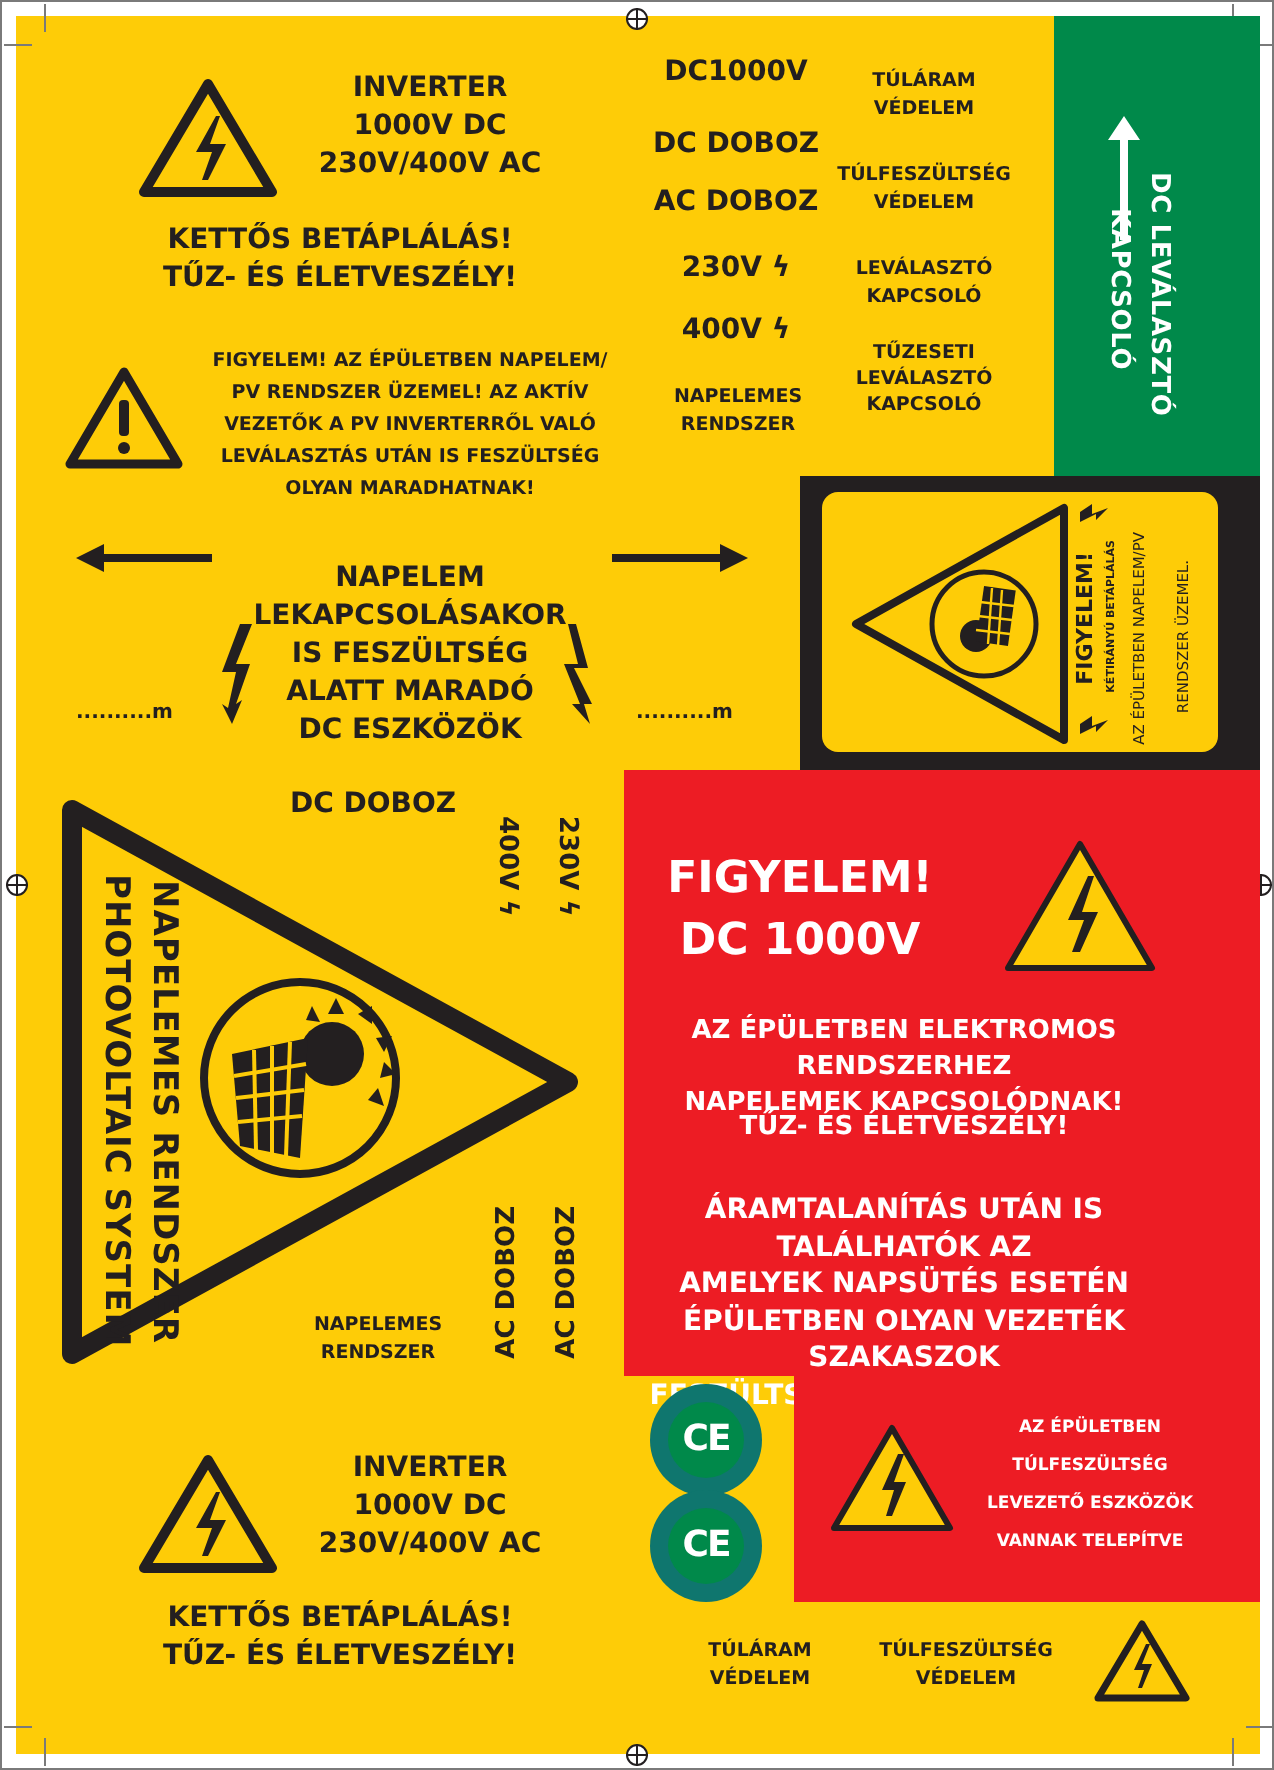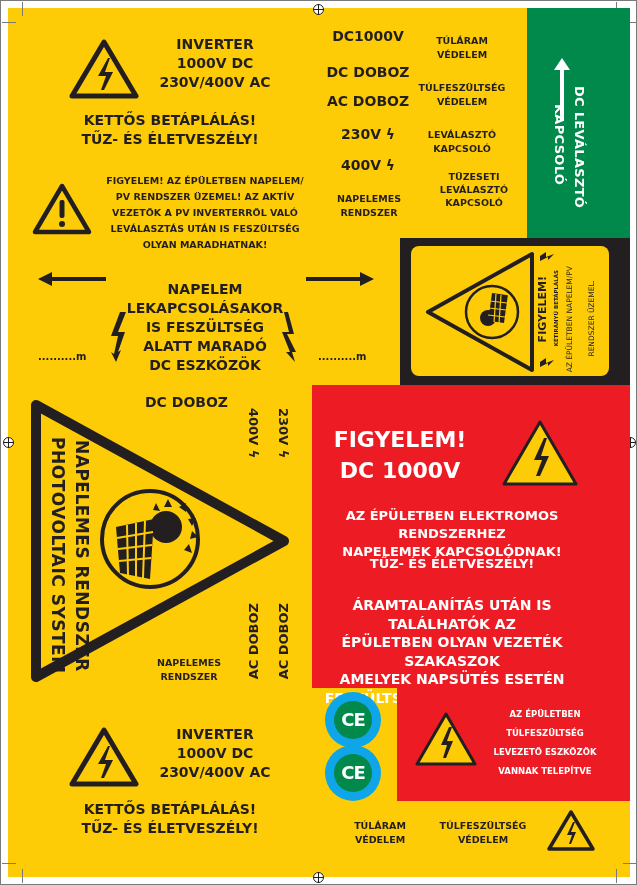--- a/index.html
+++ b/index.html
@@ -8,21 +8,21 @@
   .page-frame { position:absolute; left:0; top:0; width:635px; height:883px; border:1px solid #7a7a7a; }
   .sheet { position:absolute; left:8px; top:8px; width:622px; height:869px; background:#fecc07; }
   .abs { position:absolute; }
   .b { font-weight:bold; }
   .center { text-align:center; }
   .green { position:absolute; left:527px; top:8px; width:103px; height:230px; background:#00894a; }
   .darkbox { position:absolute; left:400px; top:238px; width:230px; height:147px; background:#231f20; }
   .darkinner { position:absolute; left:411px; top:246px; width:198px; height:130px; background:#fecc07; border-radius:8px; }
   .red1 { position:absolute; left:312px; top:385px; width:318px; height:303px; background:#ed1c24; }
   .red2 { position:absolute; left:397px; top:688px; width:233px; height:113px; background:#ed1c24; }
-  .ce { position:absolute; width:56px; height:56px; border-radius:50%; background:#0ea5e9; }
+  .ce { position:absolute; width:56px; height:56px; border-radius:50%; background:#0f766e; }
   .ce .in { position:absolute; left:9px; top:9px; width:38px; height:38px; border-radius:50%; background:#00894a;
             color:#fff; font-weight:bold; font-size:18px; line-height:38px; text-align:center; letter-spacing:-1px; }
   .crop { position:absolute; background:#7a7a7a; }
   .reg { position:absolute; width:9px; height:9px; border:1px solid #231f20; border-radius:50%; background:#fff; }
   .reg::before { content:""; position:absolute; left:4px; top:-1px; width:1px; height:11px; background:#231f20; }
   .reg::after { content:""; position:absolute; left:-1px; top:4px; width:11px; height:1px; background:#231f20; }
   .vert-cw { writing-mode:vertical-rl; }
   .white { color:#ffffff; }
   .t14 { font-size:14px; line-height:21px; }
 </style>
@@ -84,21 +84,21 @@
   <div>VÉDELEM</div>
 </div>
 <div class="abs b center" style="left:412px;top:81px;width:100px;font-size:9.5px;line-height:14px;">
   <div>TÚLFESZÜLTSÉG</div>
   <div>VÉDELEM</div>
 </div>
 <div class="abs b center" style="left:412px;top:128px;width:100px;font-size:9.5px;line-height:14px;">
   <div>LEVÁLASZTÓ</div>
   <div>KAPCSOLÓ</div>
 </div>
-<div class="abs b center" style="left:424px;top:170px;width:100px;font-size:9.5px;line-height:13px;text-align:center;">
+<div class="abs b center" style="left:412px;top:170px;width:100px;font-size:9.5px;line-height:13px;text-align:center;">
   <div>TŰZESETI</div>
   <div>LEVÁLASZTÓ</div>
   <div>KAPCSOLÓ</div>
 </div>
 
 <div class="green"></div>
 <svg class="abs" style="left:554px;top:58px;" width="16" height="62" viewBox="0 0 16 62">
   <path d="M8 0 L16 12 L10 12 L10 62 L6 62 L6 12 L0 12 Z" fill="#ffffff"></path>
 </svg>
 <div class="abs b white vert-cw" style="left:572px;top:86px;font-size:13px;letter-spacing:0.3px;">DC LEVÁLASZTÓ</div>
@@ -198,22 +198,22 @@
   <path d="M40 4 L76 66 L4 66 Z" fill="#fecc07" stroke="#231f20" stroke-width="3" stroke-linejoin="round"></path>
   <path d="M44 20 L34 42 L42 42 L36 58 L40 58 L49 38 L41 38 L47 20 Z" fill="#231f20"></path>
 </svg>
 <div class="abs b white center" style="left:318px;top:507px;width:268px;font-size:13px;line-height:18px;">
   <div>AZ ÉPÜLETBEN ELEKTROMOS RENDSZERHEZ</div>
   <div>NAPELEMEK KAPCSOLÓDNAK!</div>
 </div>
 <div class="abs b white center" style="left:318px;top:556px;width:268px;font-size:13px;">TŰZ- ÉS ÉLETVESZÉLY!</div>
 <div class="abs b white center" style="left:318px;top:596px;width:268px;font-size:14px;line-height:18.5px;">
   <div>ÁRAMTALANÍTÁS UTÁN IS TALÁLHATÓK AZ</div>
+  <div>AMELYEK NAPSÜTÉS ESETÉN</div>
   <div>ÉPÜLETBEN OLYAN VEZETÉK SZAKASZOK</div>
-  <div>AMELYEK NAPSÜTÉS ESETÉN</div>
   <div>FESZÜLTSÉG ALATT MARADNAK!</div>
 </div>
 
 <div class="ce" style="left:325px;top:692px;">
     <div class="in">CE</div>
   </div>
 <div class="ce" style="left:325px;top:745px;">
     <div class="in">CE</div>
   </div>
 

